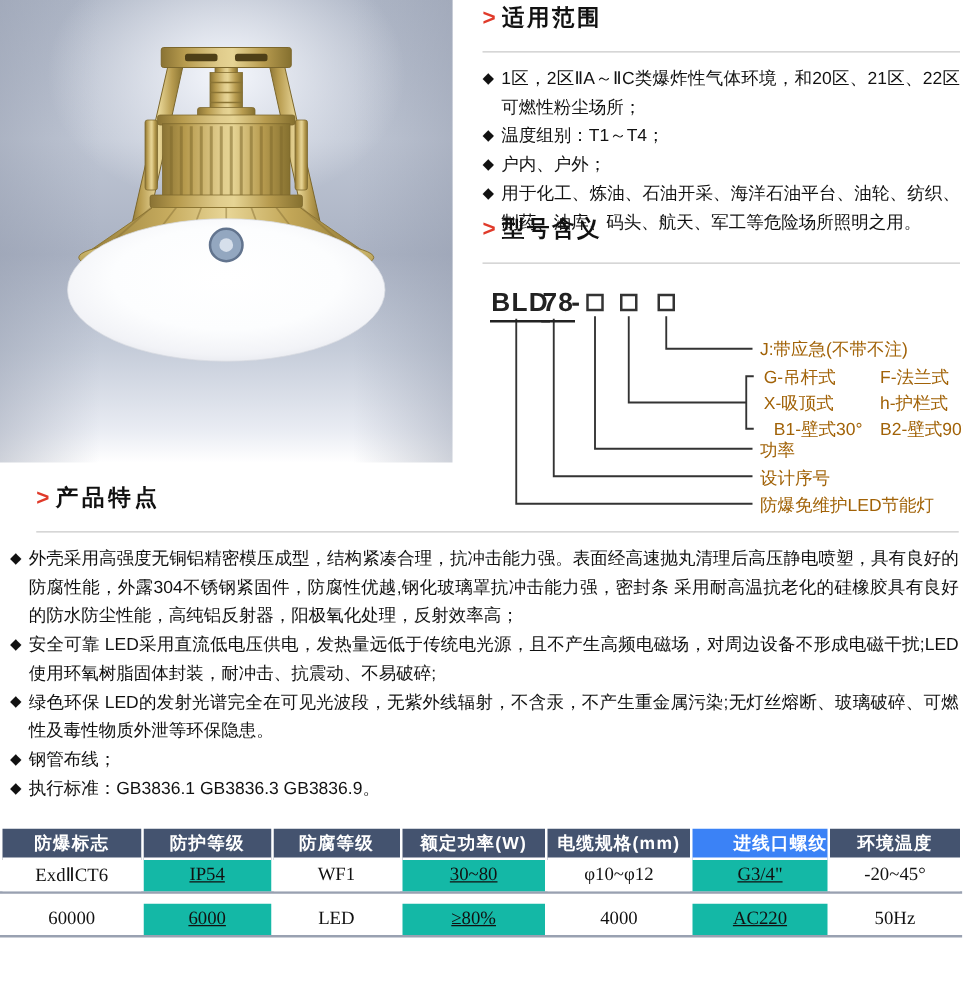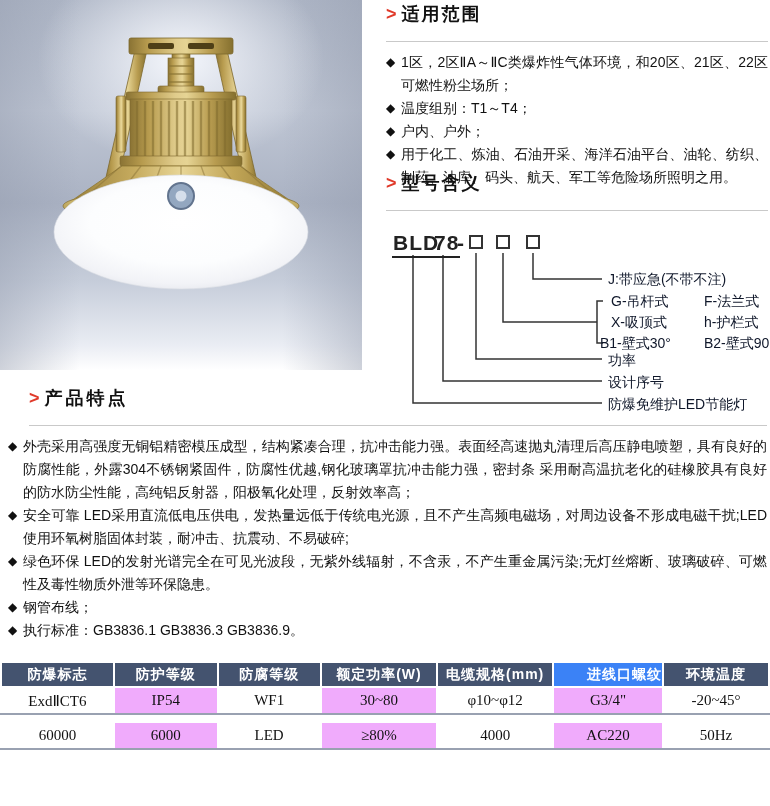--- a/index.html
+++ b/index.html
@@ -65,21 +65,21 @@
     font-size: 21px; font-weight: bold; color: #222; letter-spacing: 1px;
   }
   .code-underline { border-bottom: 2px solid #222; padding: 0 1px 1px 1px; }
   .model-box {
     position: absolute; top: 4px;
     width: 14px; height: 14px;
     border: 2px solid #333; background: #fff;
   }
   .diagram-label {
     position: absolute;
-    font-size: 14px; color: #0f172a; white-space: nowrap;
+    font-size: 14px; color: #a16207; white-space: nowrap;
   }
 
   
   .params-section { position: absolute; left: 0; top: 652px; width: 770px; }
   .table-wrap { border-bottom: 2px solid #99a1b1; margin-top: 11px; }
   .table-wrap + .table-wrap { margin-top: 8px; }
   table.param-table {
     width: 100%;
     table-layout: fixed;
     border-collapse: separate;
@@ -96,21 +96,21 @@
   }
   .param-table th.light { background: #3b82f6; text-align: right; }
   .param-table td {
     background: #fff;
     text-align: center;
     height: 25px;
     font-family: "Liberation Serif", serif;
     font-size: 15px;
     color: #111;
   }
-  .param-table td.alt { background: #f0abfc; }
+  .param-table td.alt { background: #14b8a6; text-decoration: underline; }
 </style>
 </head>
 <body>
 
 <div class="page">
 
   <div class="photo">
     <svg viewBox="0 0 362 370">
       <defs>
         <linearGradient id="brassH" x1="0" y1="0" x2="1" y2="0">
@@ -222,21 +222,21 @@
         <span class="code-part" style="left:71px">-</span>
         <span class="model-box" style="left:83px"></span>
         <span class="model-box" style="left:110px"></span>
         <span class="model-box" style="left:140px"></span>
       </div>
       <span class="diagram-label" style="left:222px; top:40px">J:带应急(不带不注)</span>
       <span class="diagram-label" style="left:225px; top:62px">G-吊杆式</span>
       <span class="diagram-label" style="left:318px; top:62px">F-法兰式</span>
       <span class="diagram-label" style="left:225px; top:83px">X-吸顶式</span>
       <span class="diagram-label" style="left:318px; top:83px">h-护栏式</span>
-      <span class="diagram-label" style="left:214px; top:104px">B1-壁式30°</span>
+      <span class="diagram-label" style="left:233px; top:104px">B1-壁式30°</span>
       <span class="diagram-label" style="left:318px; top:104px">B2-壁式90°</span>
       <span class="diagram-label" style="left:222px; top:121px">功率</span>
       <span class="diagram-label" style="left:222px; top:143px">设计序号</span>
       <span class="diagram-label" style="left:222px; top:165px">防爆免维护LED节能灯</span>
     </div>
   </div>
 
   <div class="features-section">
     <h2 class="section-title"><span class="marker">&gt;</span><span>产品特点</span></h2>
     <ul class="bullets">

